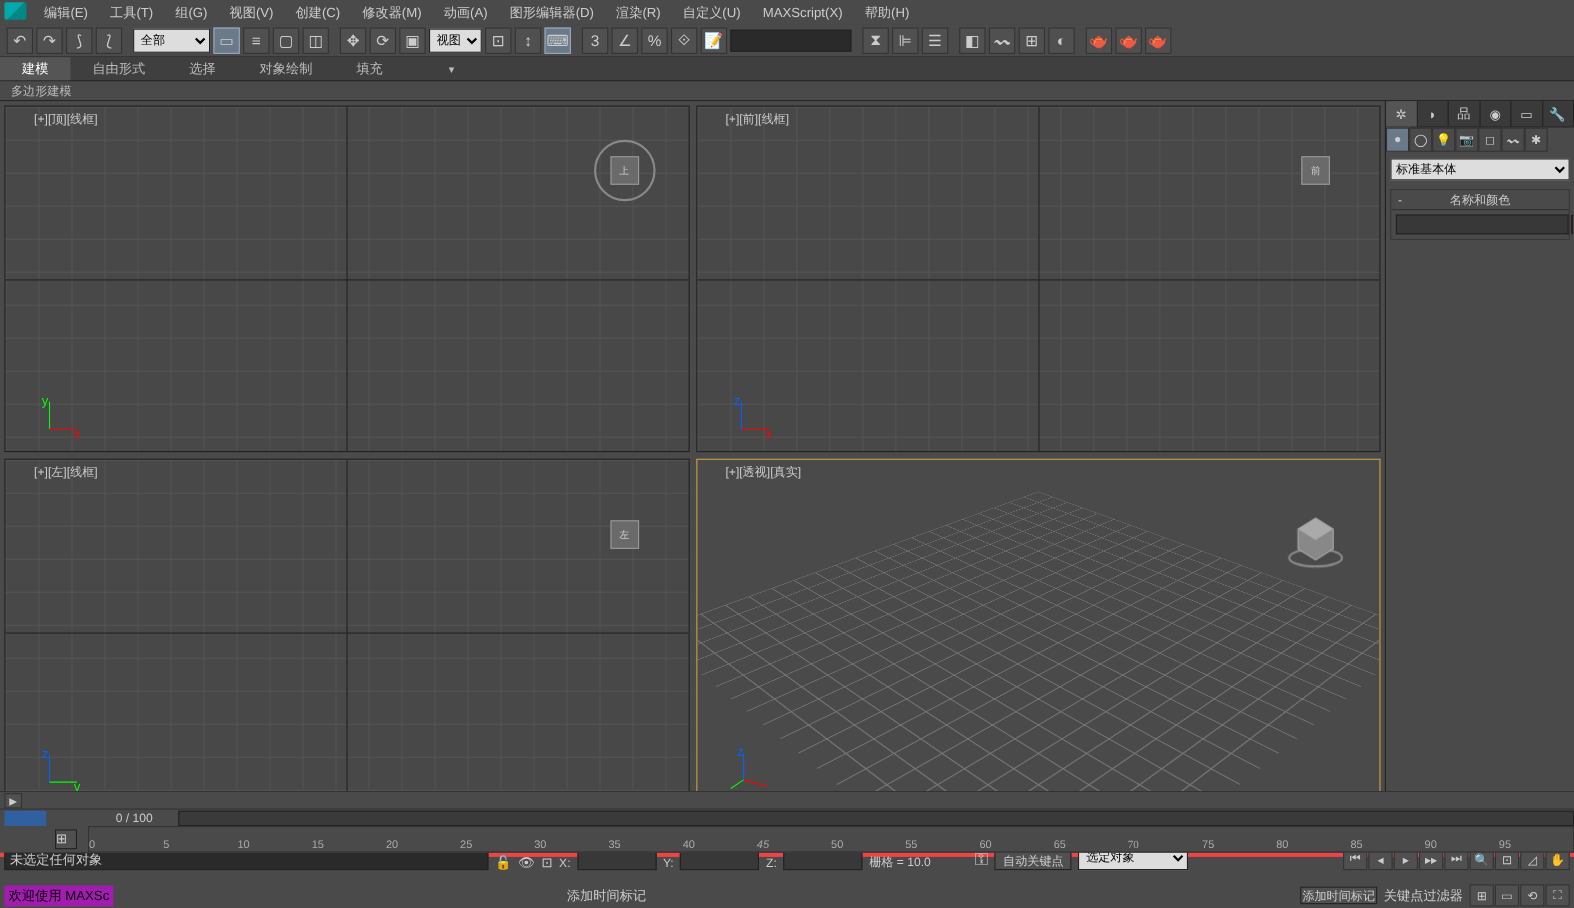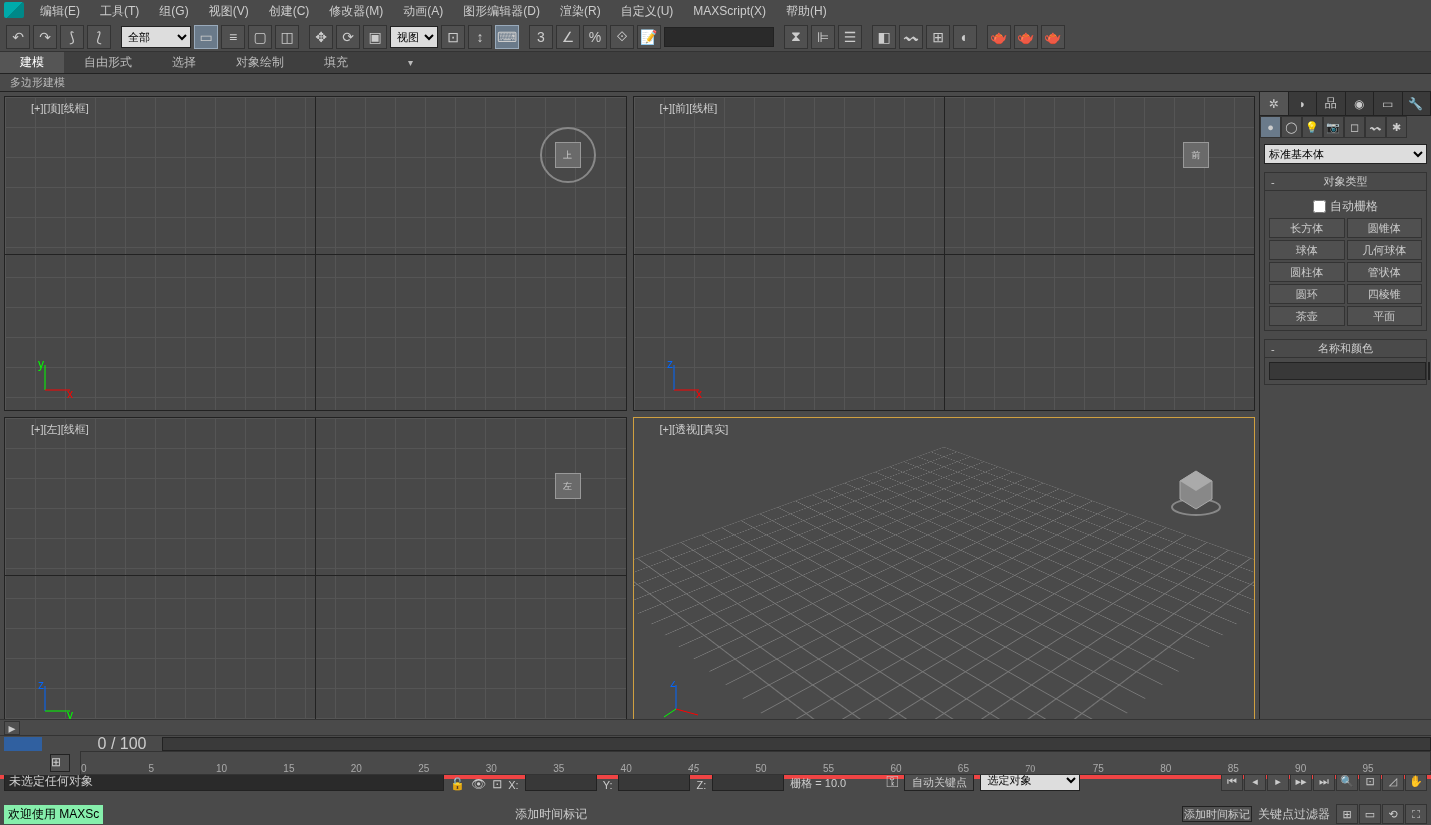--- a/index.html
+++ b/index.html
@@ -212,60 +212,39 @@
       <div class="cmd-subtab active">●</div>
       <div class="cmd-subtab">◯</div>
       <div class="cmd-subtab">💡</div>
       <div class="cmd-subtab">📷</div>
       <div class="cmd-subtab">◻</div>
       <div class="cmd-subtab">〰</div>
       <div class="cmd-subtab">✱</div>
     </div>
     <select class="cmd-sel"><option>标准基本体</option></select>
     <div class="rollout">
-      <div class="rollout-hdr">对象类型</div>
-      <div class="rollout-body">
-        <div class="chk-row">
-            <input type="checkbox" style="">
-            <span>自动栅格</span>
-          </div>
-        <div class="btn-grid">
-          <div class="obj-btn">长方体</div>
-          <div class="obj-btn">圆锥体</div>
-          <div class="obj-btn">球体</div>
-          <div class="obj-btn">几何球体</div>
-          <div class="obj-btn">圆柱体</div>
-          <div class="obj-btn">管状体</div>
-          <div class="obj-btn">圆环</div>
-          <div class="obj-btn">四棱锥</div>
-          <div class="obj-btn">茶壶</div>
-          <div class="obj-btn">平面</div>
-        </div>
-      </div>
-    </div>
-    <div class="rollout">
       <div class="rollout-hdr">名称和颜色</div>
       <div class="rollout-body">
         <div class="name-row">
           <input class="name-input" style="">
           <div class="color-sw"></div>
         </div>
       </div>
     </div>
   </div>
 </div>
 
 <div class="bottom">
   <div class="scrollrow">
     <div class="tbtn" style="width:16px;height:14px;margin-left:4px">▸</div>
   </div>
   <div class="scrollrow">
     <div style="width:38px;height:14px;background:#3060a0;margin-left:4px"></div>
     <div style="width:40px"></div>
-    <div style="width:80px;text-align:center;font-size:16px">0 / 100</div>
+    <div style="width:80px;text-align:center;font-size:11px">0 / 100</div>
     <div style="flex:1;height:14px;background:#3a3a3a;border:1px solid #222"></div>
   </div>
   <div class="timeline">
     <div style="position:absolute;left:50px;width:20px;height:18px;background:#505050;border:1px solid #222">⊞</div>
     <div class="time-ticks" id="ticks">
         <span class="time-num" style="left: 0%;">0</span>
         <span class="time-num" style="left: 5%;">5</span>
         <span class="time-num" style="left: 10%;">10</span>
         <span class="time-num" style="left: 15%;">15</span>
         <span class="time-num" style="left: 20%;">20</span>
@@ -308,21 +287,21 @@
       <div class="pb">▸</div>
       <div class="pb">▸▸</div>
       <div class="pb">⏭</div>
       <div class="pb">🔍</div>
       <div class="pb">⊡</div>
       <div class="pb">◿</div>
       <div class="pb">✋</div>
     </div>
   </div>
   <div class="statusbar2">
-    <span style="background:#86efac;color:#000;padding:1px 4px">欢迎使用 MAXSc</span>
+    <span style="background:#a21caf;color:#000;padding:1px 4px">欢迎使用 MAXSc</span>
     <span style="flex:0 0 400px"></span>
     <span>添加时间标记</span>
     <div style="flex:1"></div>
     <div style="width:70px;height:16px;background:#505050;border:1px solid #222;font-size:11px;display:flex;align-items:center;justify-content:center">添加时间标记</div>
     <span>关键点过滤器</span>
     <div class="playbtns">
       <div class="pb">⊞</div>
       <div class="pb">▭</div>
       <div class="pb">⟲</div>
       <div class="pb">⛶</div>

